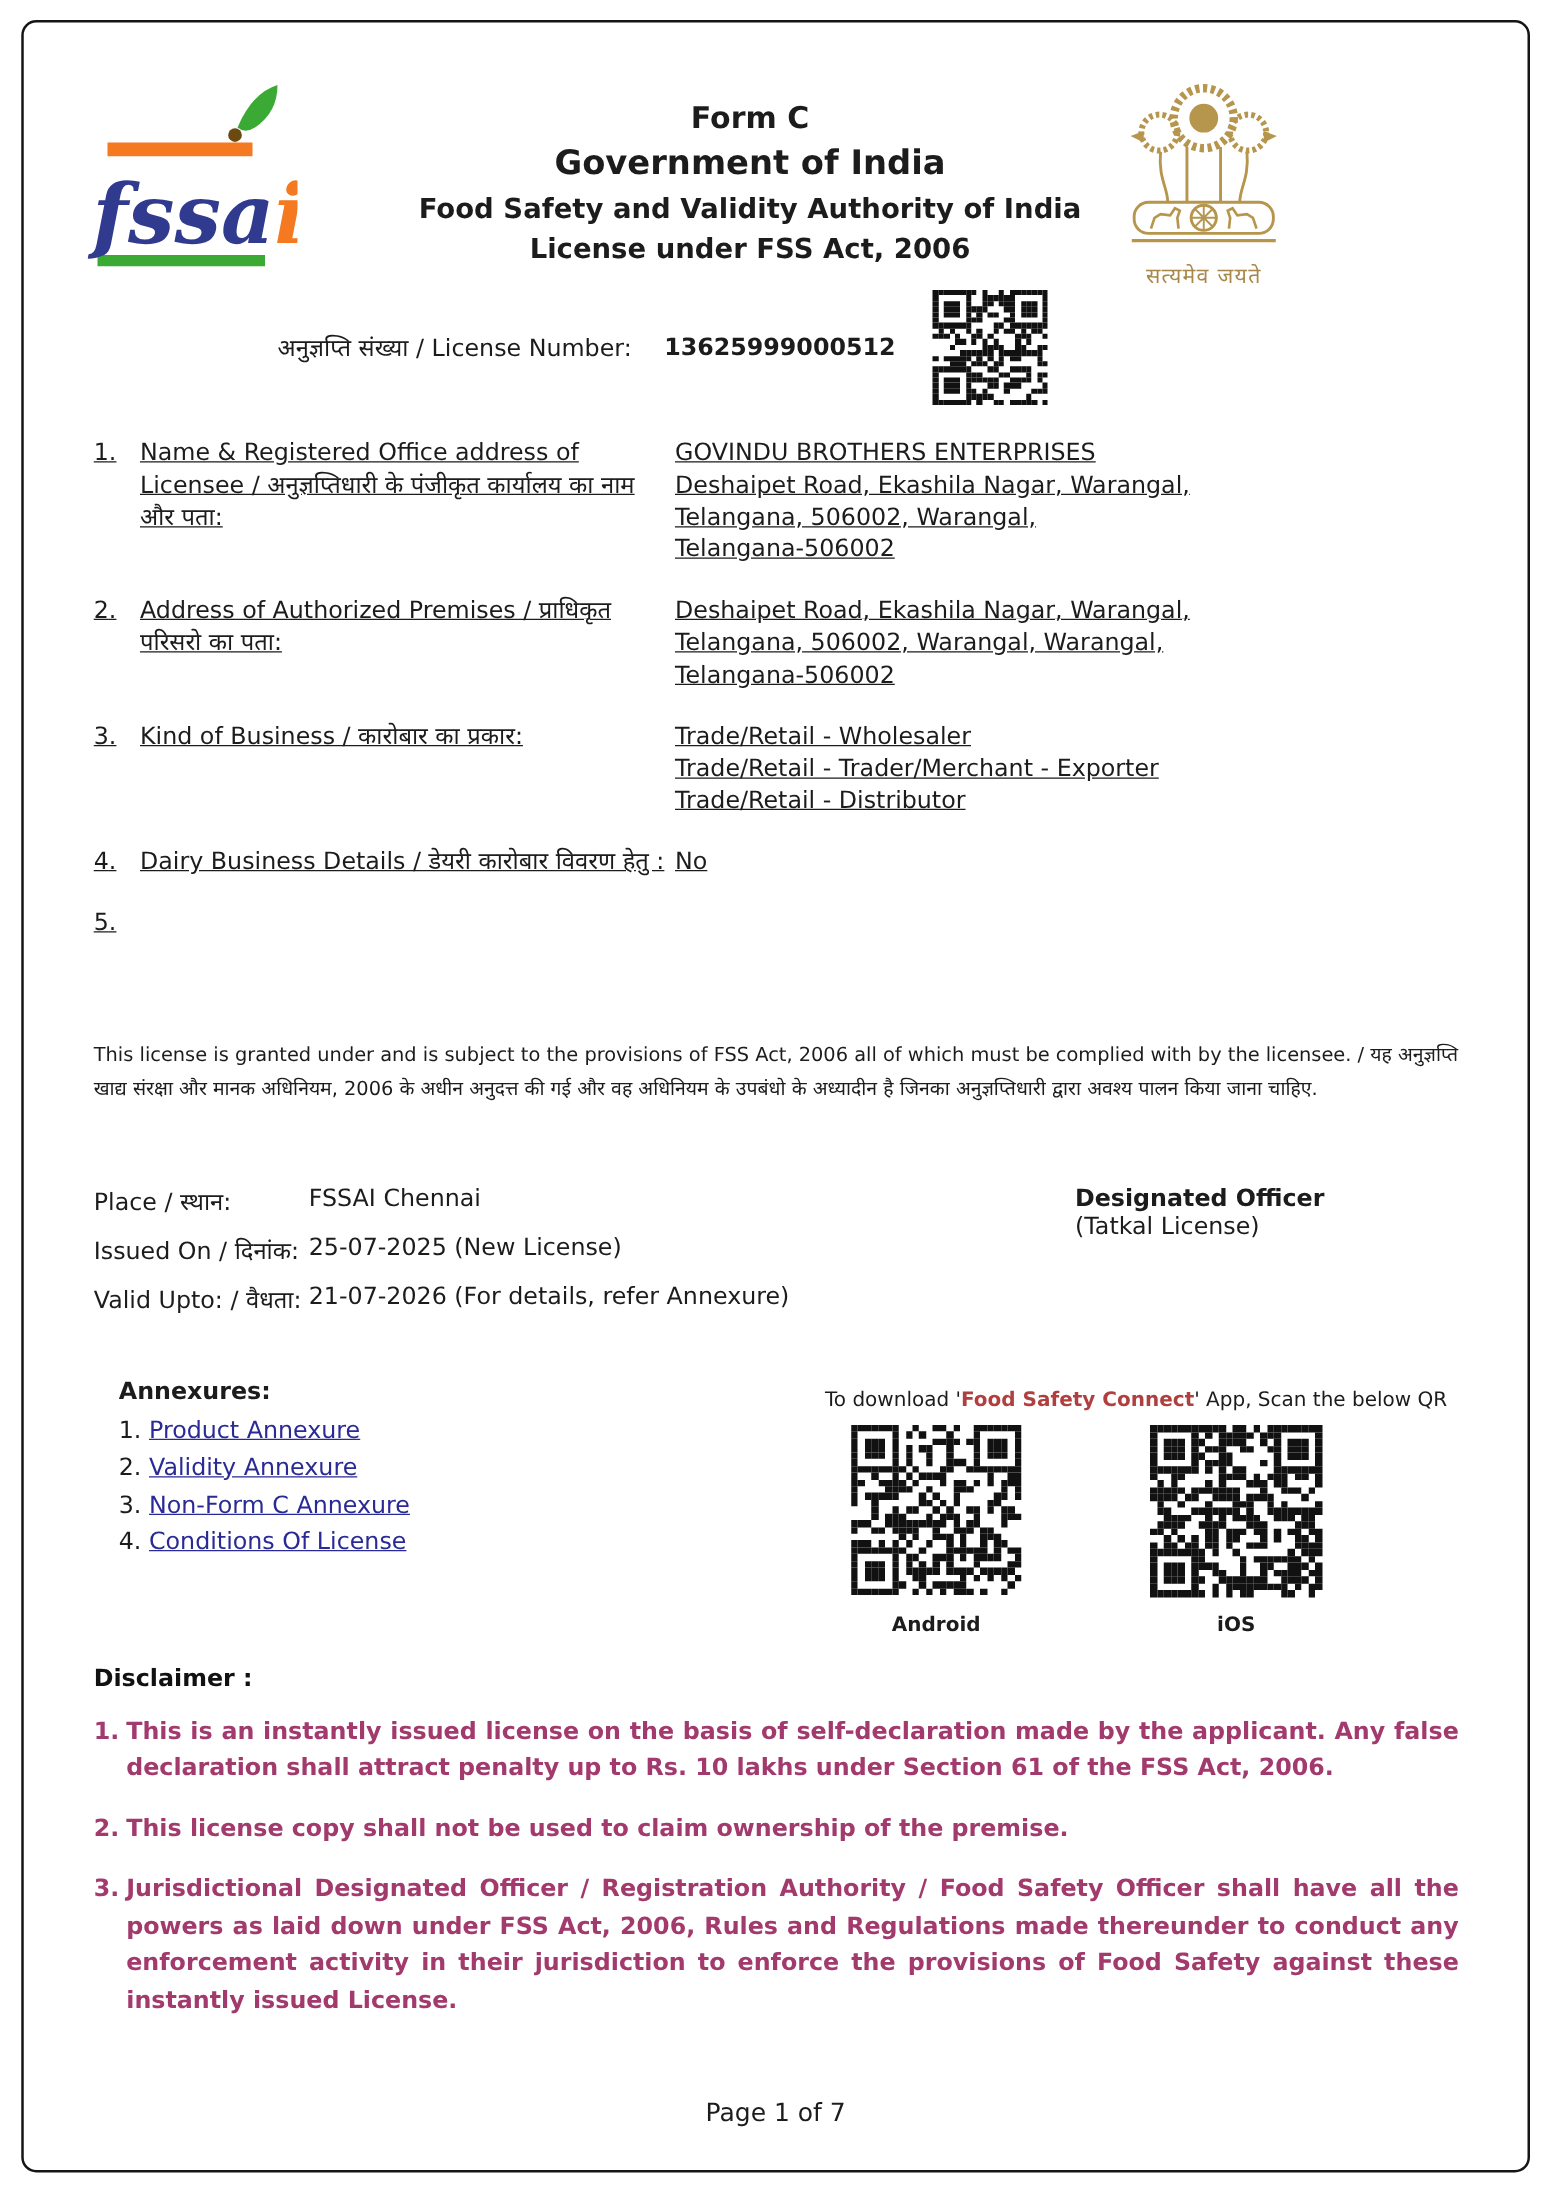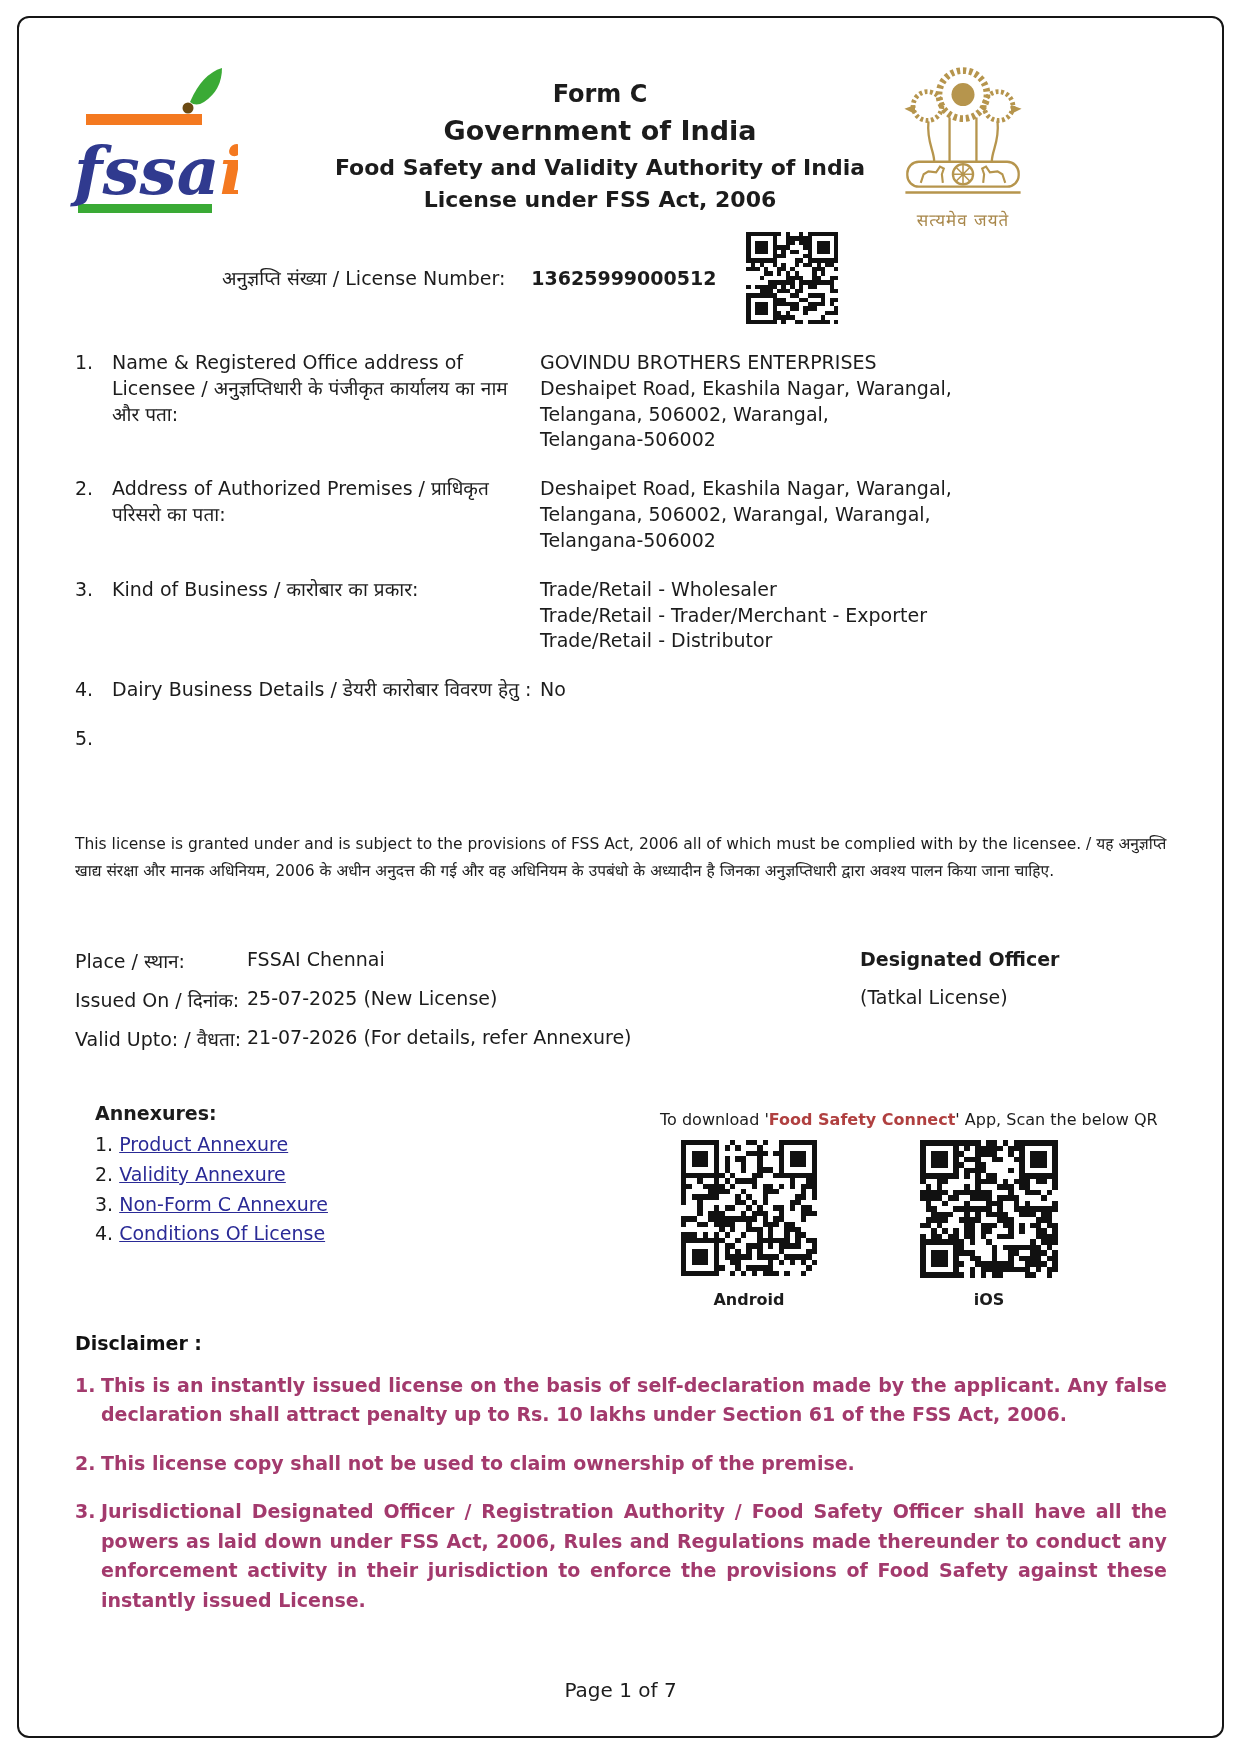--- a/index.html
+++ b/index.html
@@ -27,34 +27,34 @@
   .ln-value { font-size:19px; font-weight:bold; margin-left:26px; }
   .qr { display:grid; background:#fff; }
   .qr > div { }
   .qr > .m1 { background:#111; }
   .qr-sm { width:92px; height:92px; margin-left:30px; }
 
   
   .details { position:absolute; left:75px; top:350px; right:74px; }
   ol.details-list { list-style:none; margin:0; padding:0; counter-reset:dn; }
   ol.details-list > li { counter-increment:dn; display:grid; grid-template-columns:37px 428px 1fr;
-    font-size:19px; line-height:1.36; margin-bottom:23px; }
+    font-size:19px; line-height:1.36; margin-bottom:23px;text-decoration:underline; }
   ol.details-list > li::before { content:counter(dn) "."; }
   .detail-value { white-space:pre-line; }
   .bold { font-weight:bold; }
 
   
   .grant { position:absolute; left:75px; right:72px; top:831px; font-size:15.5px; line-height:1.74; }
 
   
   .issue { position:absolute; left:75px; top:948px; font-size:19px; }
   .issue-row { display:grid; grid-template-columns:172px auto; margin-bottom:13px; }
   .officer { position:absolute; left:860px; top:948px; font-size:19px; }
   .officer .ttl { font-weight:bold; }
-  .officer .sub { margin-top:16px; }
+  .officer .sub { margin-top:0; }
 
   
   .annexures { position:absolute; left:95px; top:1102px; font-size:19px; }
   .annexures .hd { font-weight:bold; margin-bottom:9px; }
   ol.annex-list { list-style:none; margin:0; padding:0; counter-reset:an; }
   ol.annex-list > li { counter-increment:an; margin-bottom:6px; line-height:1.25; }
   ol.annex-list > li::before { content:counter(an) ". "; color:#1c1c1c; }
   ol.annex-list a { color:#2a2a96; text-decoration:underline; cursor:pointer; }
 
   

